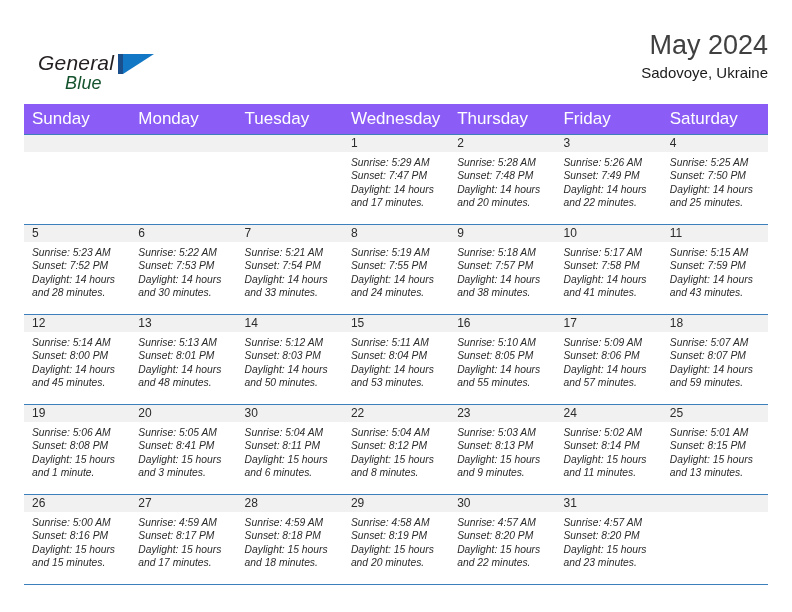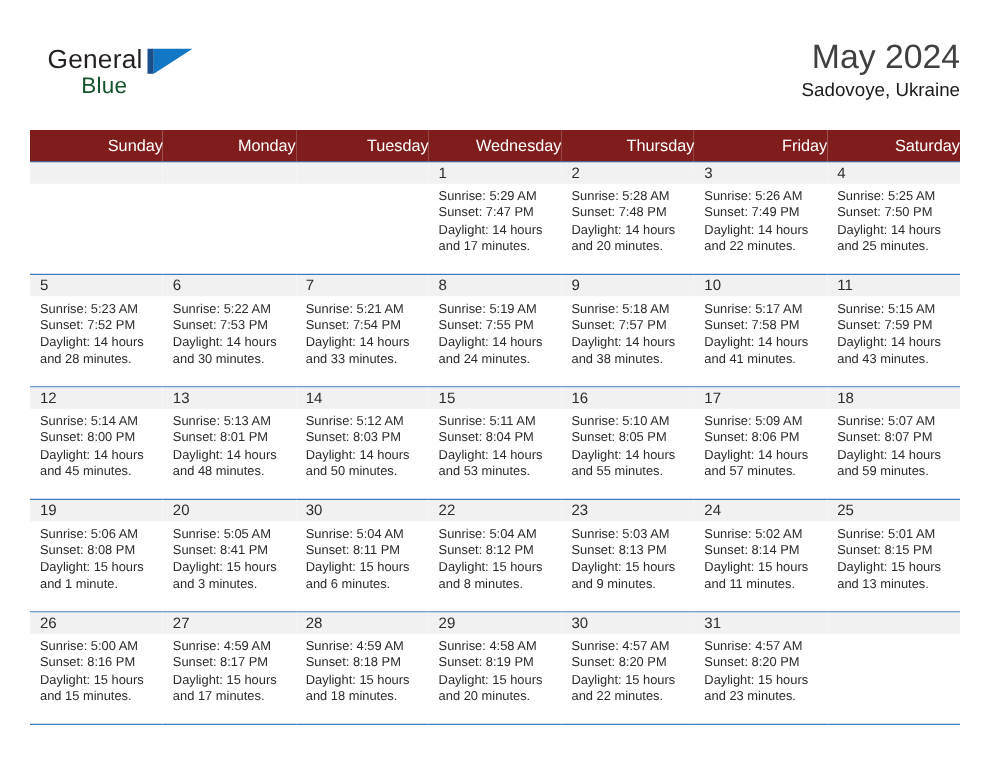--- a/index.html
+++ b/index.html
@@ -25,23 +25,24 @@
   .header {
     position: absolute;
     left: 24px;
     top: 28px;
     width: 744px;
     height: 72px;
   }
   .brand {
     position: absolute;
     left: 14px;
-    top: 8px;
+    top: 23px;
     width: 140px;
     height: 56px;
+    font-style: italic;
   }
   .brand-general {
     position: absolute;
     left: 0px;
     top: 0px;
     font-size: 21px;
     letter-spacing: 0.2px;
     color: #231f20;
     line-height: 24px;
     white-space: nowrap;
@@ -104,25 +105,25 @@
   
   .calendar {
     position: absolute;
     left: 24px;
     top: 104px;
     width: 744px;
     border-collapse: collapse;
     table-layout: fixed;
   }
   .calendar th {
-    background: #7f1d1d;
+    background: #8b5cf6;
     color: #ffffff;
-    font-size: 13px;
+    font-size: 17px;
     font-weight: normal;
-    text-align: right;
+    text-align: left;
     padding: 5px 0 5px 8px;
     height: 19px;
     box-sizing: border-box;
     border: none;
   }
   .calendar td {
     vertical-align: top;
     padding: 0;
     border: none;
     border-top: 1.6px solid #3d7ebd;
@@ -145,20 +146,21 @@
     padding-left: 8px;
     font-size: 12px;
     color: #2b2b2b;
     box-sizing: border-box;
   }
   .cell-body {
     padding: 4px 6px 0 8px;
     font-size: 10.3px;
     line-height: 13.4px;
     color: #2b2b2b;
+    font-style: italic;
   }
   .cell-body div {
     white-space: nowrap;
   }
   .cell-body .daylight-line {
     white-space: normal;
   }
 </style>
 </head>
 <body>

